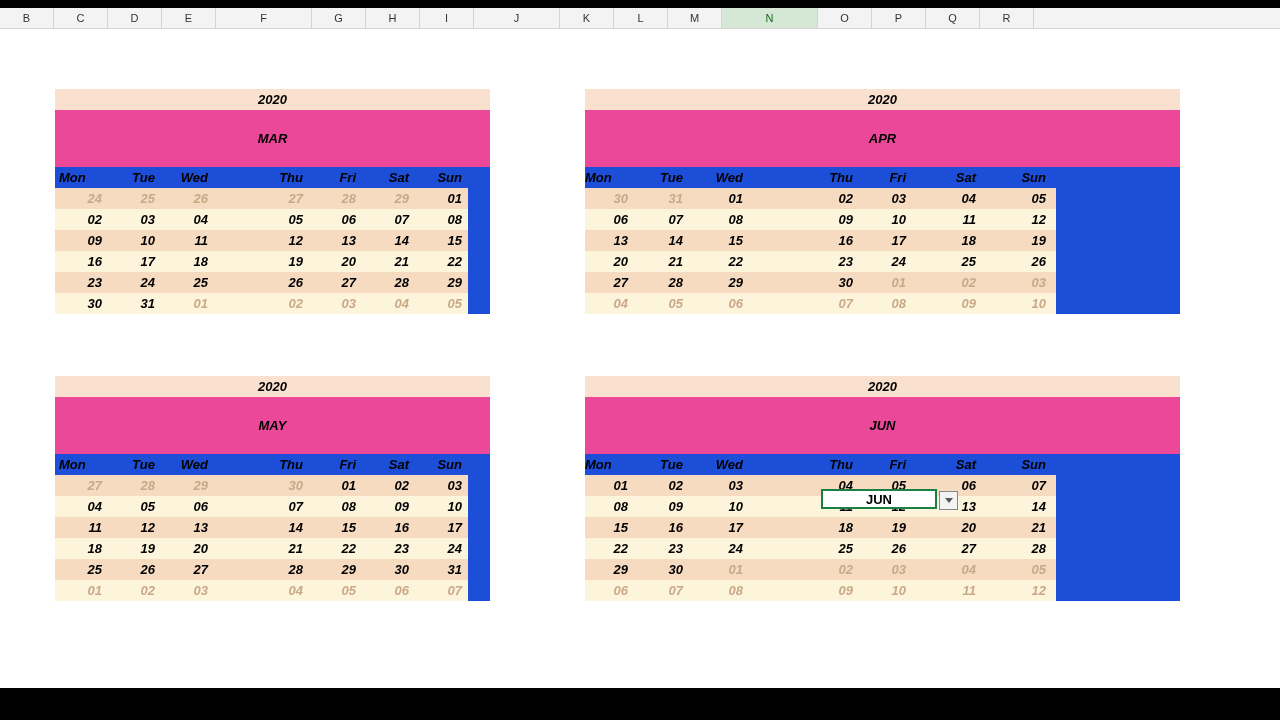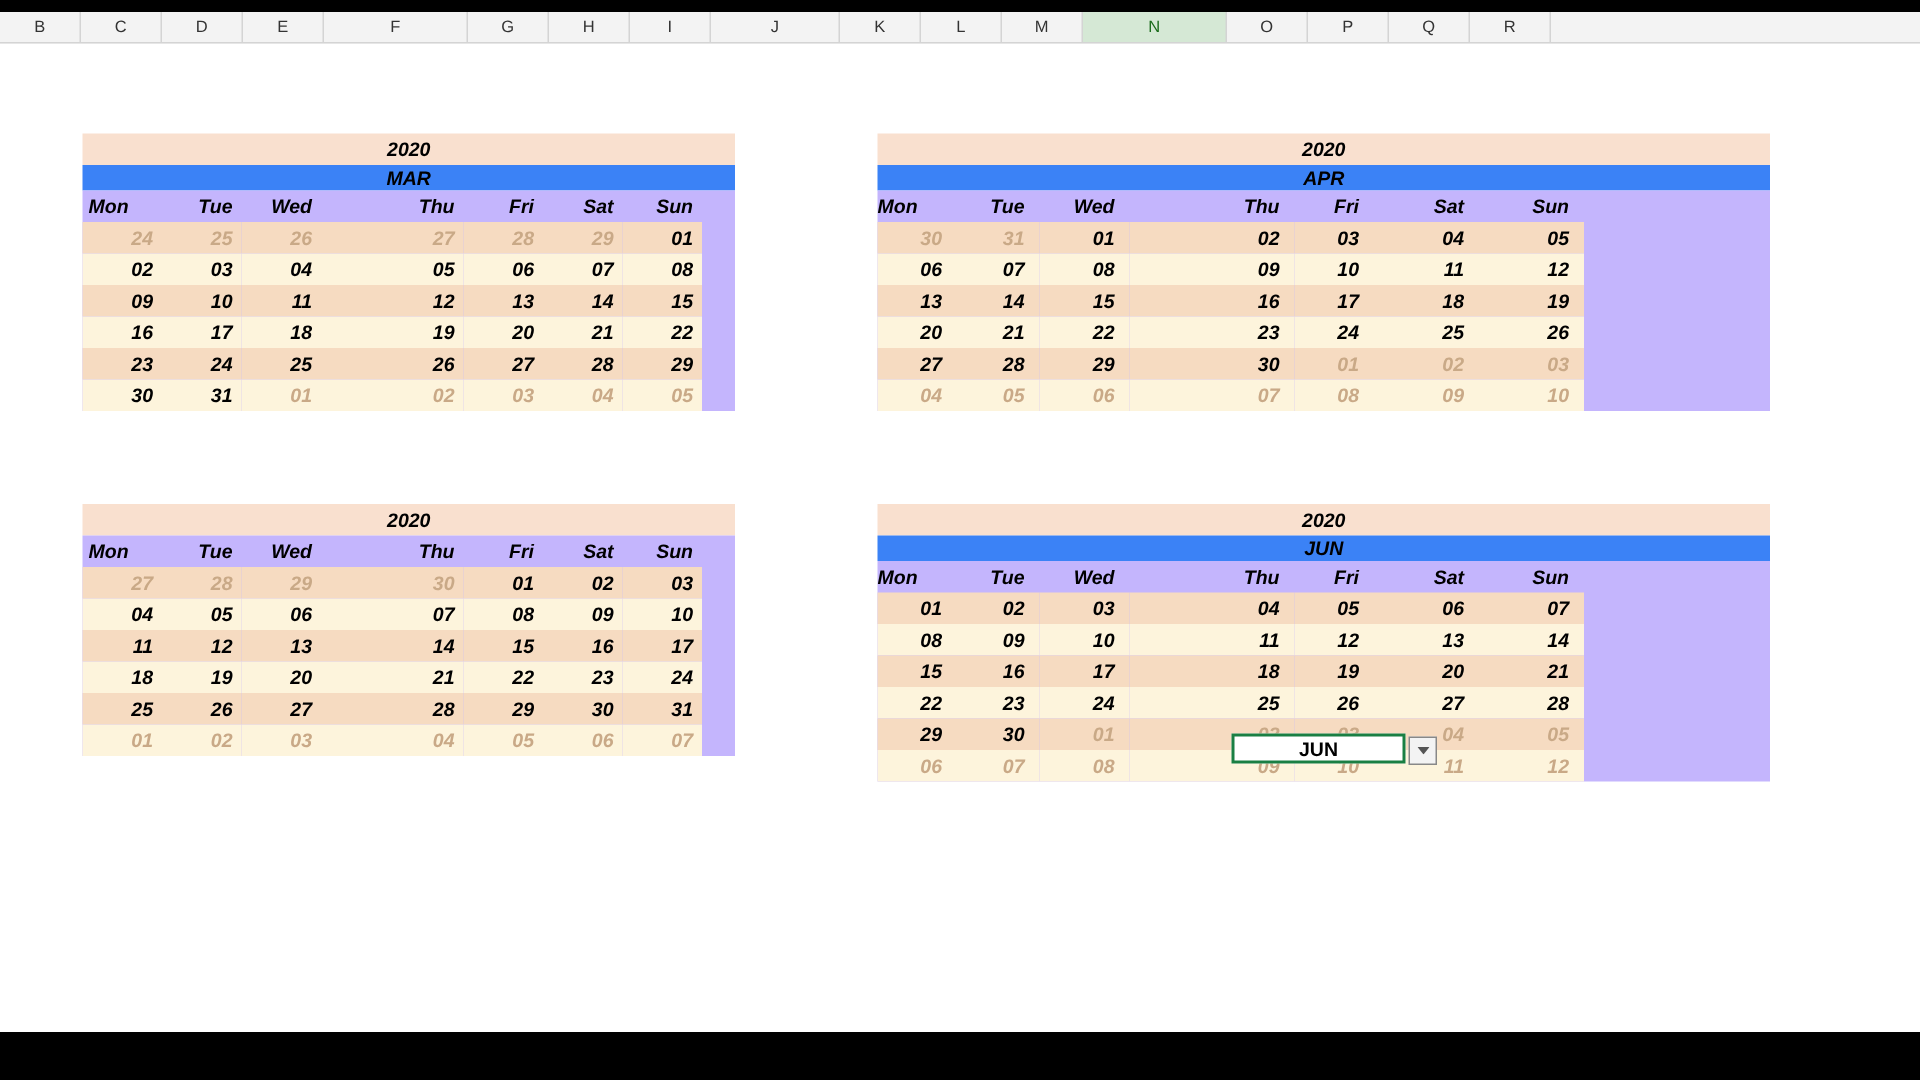--- a/index.html
+++ b/index.html
@@ -22,22 +22,22 @@
   .colhdr .col-M{width:53px}
   .colhdr .col-N{width:95px;background:#d5e8d5;color:#1a6b1a}
   .colhdr .col-O{width:53px}
   .colhdr .col-P{width:53px}
   .colhdr .col-Q{width:53px}
   .colhdr .col-R{width:53px}
 
   .cal-area{padding:60px 45px 20px 55px;display:grid;grid-template-columns:435px 95px 595px;grid-template-rows:auto 62px auto;font-style:italic;}
   .cal{font-size:13px}
   .cal-year{background:#f9e0cf;text-align:center;font-weight:600;padding:3px 0}
-  .cal-month{background:#3b82f6;text-align:center;font-weight:600;padding:1px 0}
-  .cal-days{display:grid;grid-template-columns:53px 53px 53px 95px 53px 53px 53px;background:#c4b5fd}
+  .cal-month{background:#ec4899;text-align:center;font-weight:600;padding:21px 0}
+  .cal-days{display:grid;grid-template-columns:53px 53px 53px 95px 53px 53px 53px;background:#1d4ed8}
   .cal-days .hd{font-weight:700;padding:3px 6px 3px 0;text-align:right}
   .cal-days .hd.first{text-align:left;padding-left:4px}
   .cal-days .cell{padding:3px 6px 3px 0;text-align:right;font-weight:700}
   .cal-days .cell.out{color:#c9a987;font-weight:600}
 
   .wide-cal .cal-days{grid-template-columns:53px 55px 60px 110px 53px 70px 70px}
   .wide-cal .cal-days .hd,.wide-cal .cal-days .cell{padding:3px 10px 3px 0}
   .activecell{position:absolute;border:2px solid #1a7f43;background:#fff;box-sizing:border-box;display:flex;align-items:center;justify-content:center;font-weight:700;font-size:13px}
   .dropdown-btn{position:absolute;width:17px;height:17px;border:1px solid #888;background:#f3f3f3;display:flex;align-items:center;justify-content:center}
   .dropdown-btn svg{width:8px;height:5px}
@@ -181,20 +181,21 @@
             <div class="cell out" style="background: rgb(253, 244, 220);">10</div>
           </div>
         </div>
 
       <div></div>
         <div></div>
         <div></div>
 
       <div class="cal" id="cal2">
           <div class="cal-year">2020</div>
+          <div class="cal-month">MAY</div>
           <div class="cal-days">
             <div class="hd first">Mon</div>
             <div class="hd">Tue</div>
             <div class="hd">Wed</div>
             <div class="hd">Thu</div>
             <div class="hd">Fri</div>
             <div class="hd">Sat</div>
             <div class="hd">Sun</div>
             <div class="cell out" style="background: rgb(246, 219, 193);">27</div>
             <div class="cell out" style="background: rgb(246, 219, 193);">28</div>

